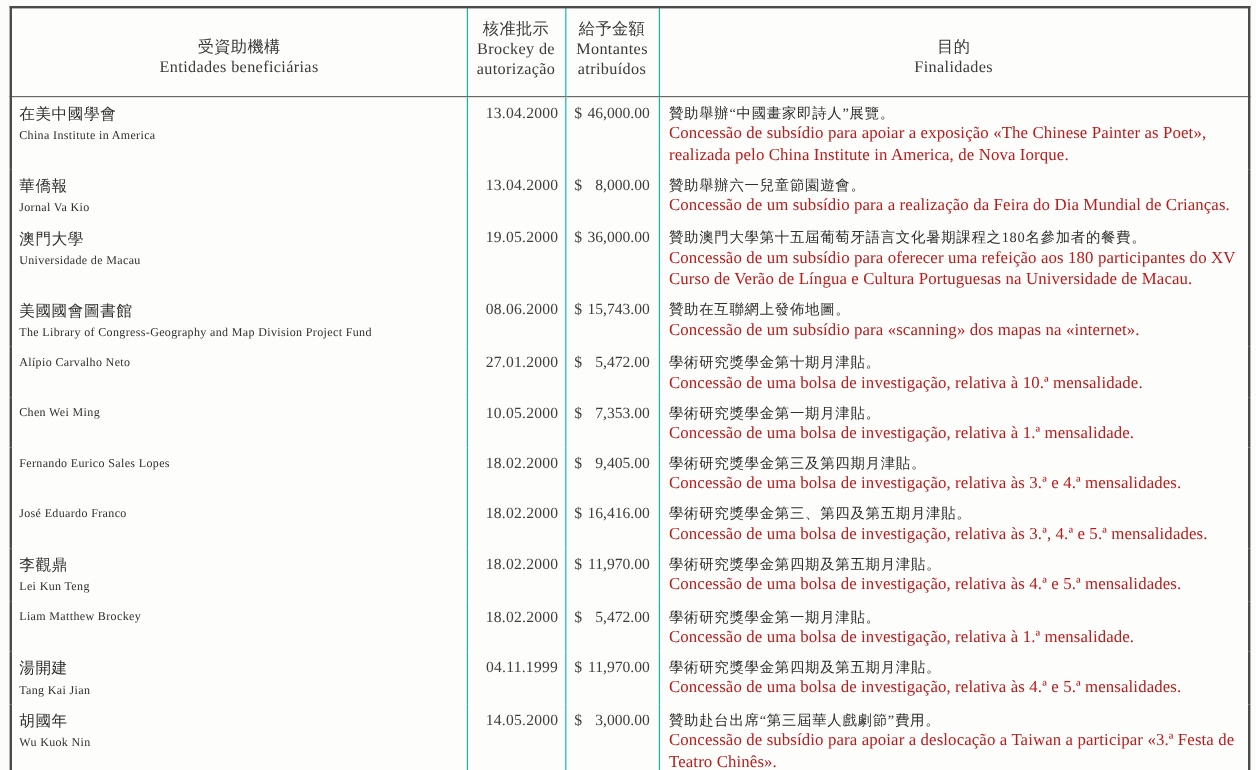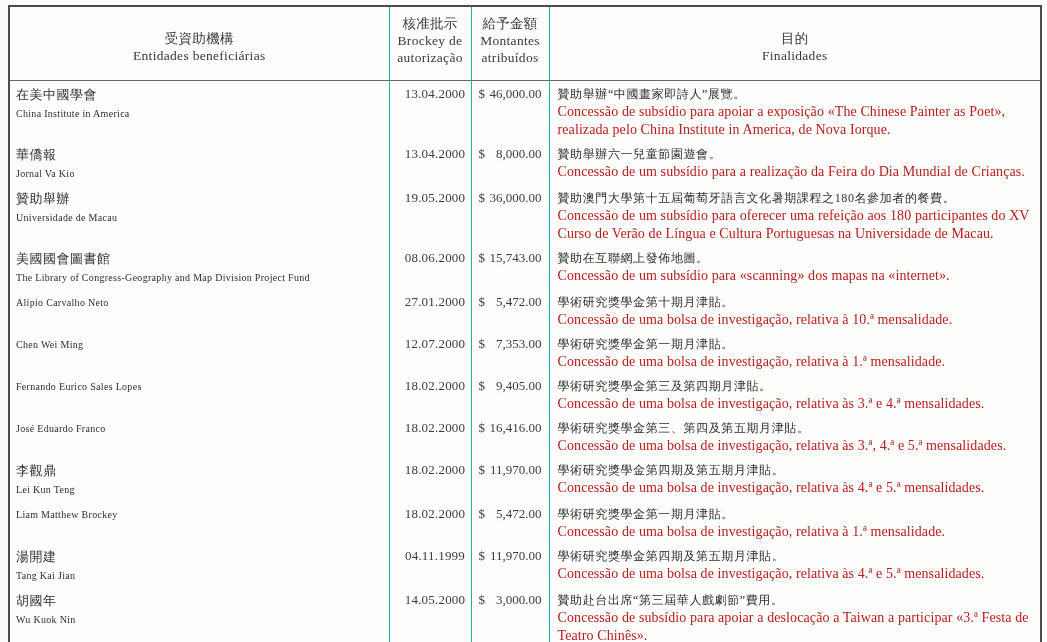--- a/index.html
+++ b/index.html
@@ -158,21 +158,21 @@
       </div>
     </td>
     <td class="col-purpose">
       <div class="zh">贊助舉辦六一兒童節園遊會。</div>
       <div class="pt">Concessão de um subsídio para a realização da Feira do Dia Mundial de Crianças.</div>
     </td>
   </tr>
 
   <tr>
     <td class="col-entity">
-      <div class="zh">贊助舉辦</div>
+      <div class="zh">澳門大學</div>
       <div class="latin">Universidade de Macau</div>
     </td>
     <td class="col-date">19.05.2000</td>
     <td class="col-amount">
       <div class="amount-line">
         <span>$</span>
         <span>36,000.00</span>
       </div>
     </td>
     <td class="col-purpose">
@@ -215,21 +215,21 @@
       <div class="zh">學術研究獎學金第十期月津貼。</div>
       <div class="pt">Concessão de uma bolsa de investigação, relativa à 10.ª mensalidade.</div>
     </td>
   </tr>
 
   <tr>
     <td class="col-entity">
 
       <div class="latin">Chen Wei Ming</div>
     </td>
-    <td class="col-date">12.07.2000</td>
+    <td class="col-date">10.05.2000</td>
     <td class="col-amount">
       <div class="amount-line">
         <span>$</span>
         <span>7,353.00</span>
       </div>
     </td>
     <td class="col-purpose">
       <div class="zh">學術研究獎學金第一期月津貼。</div>
       <div class="pt">Concessão de uma bolsa de investigação, relativa à 1.ª mensalidade.</div>
     </td>

